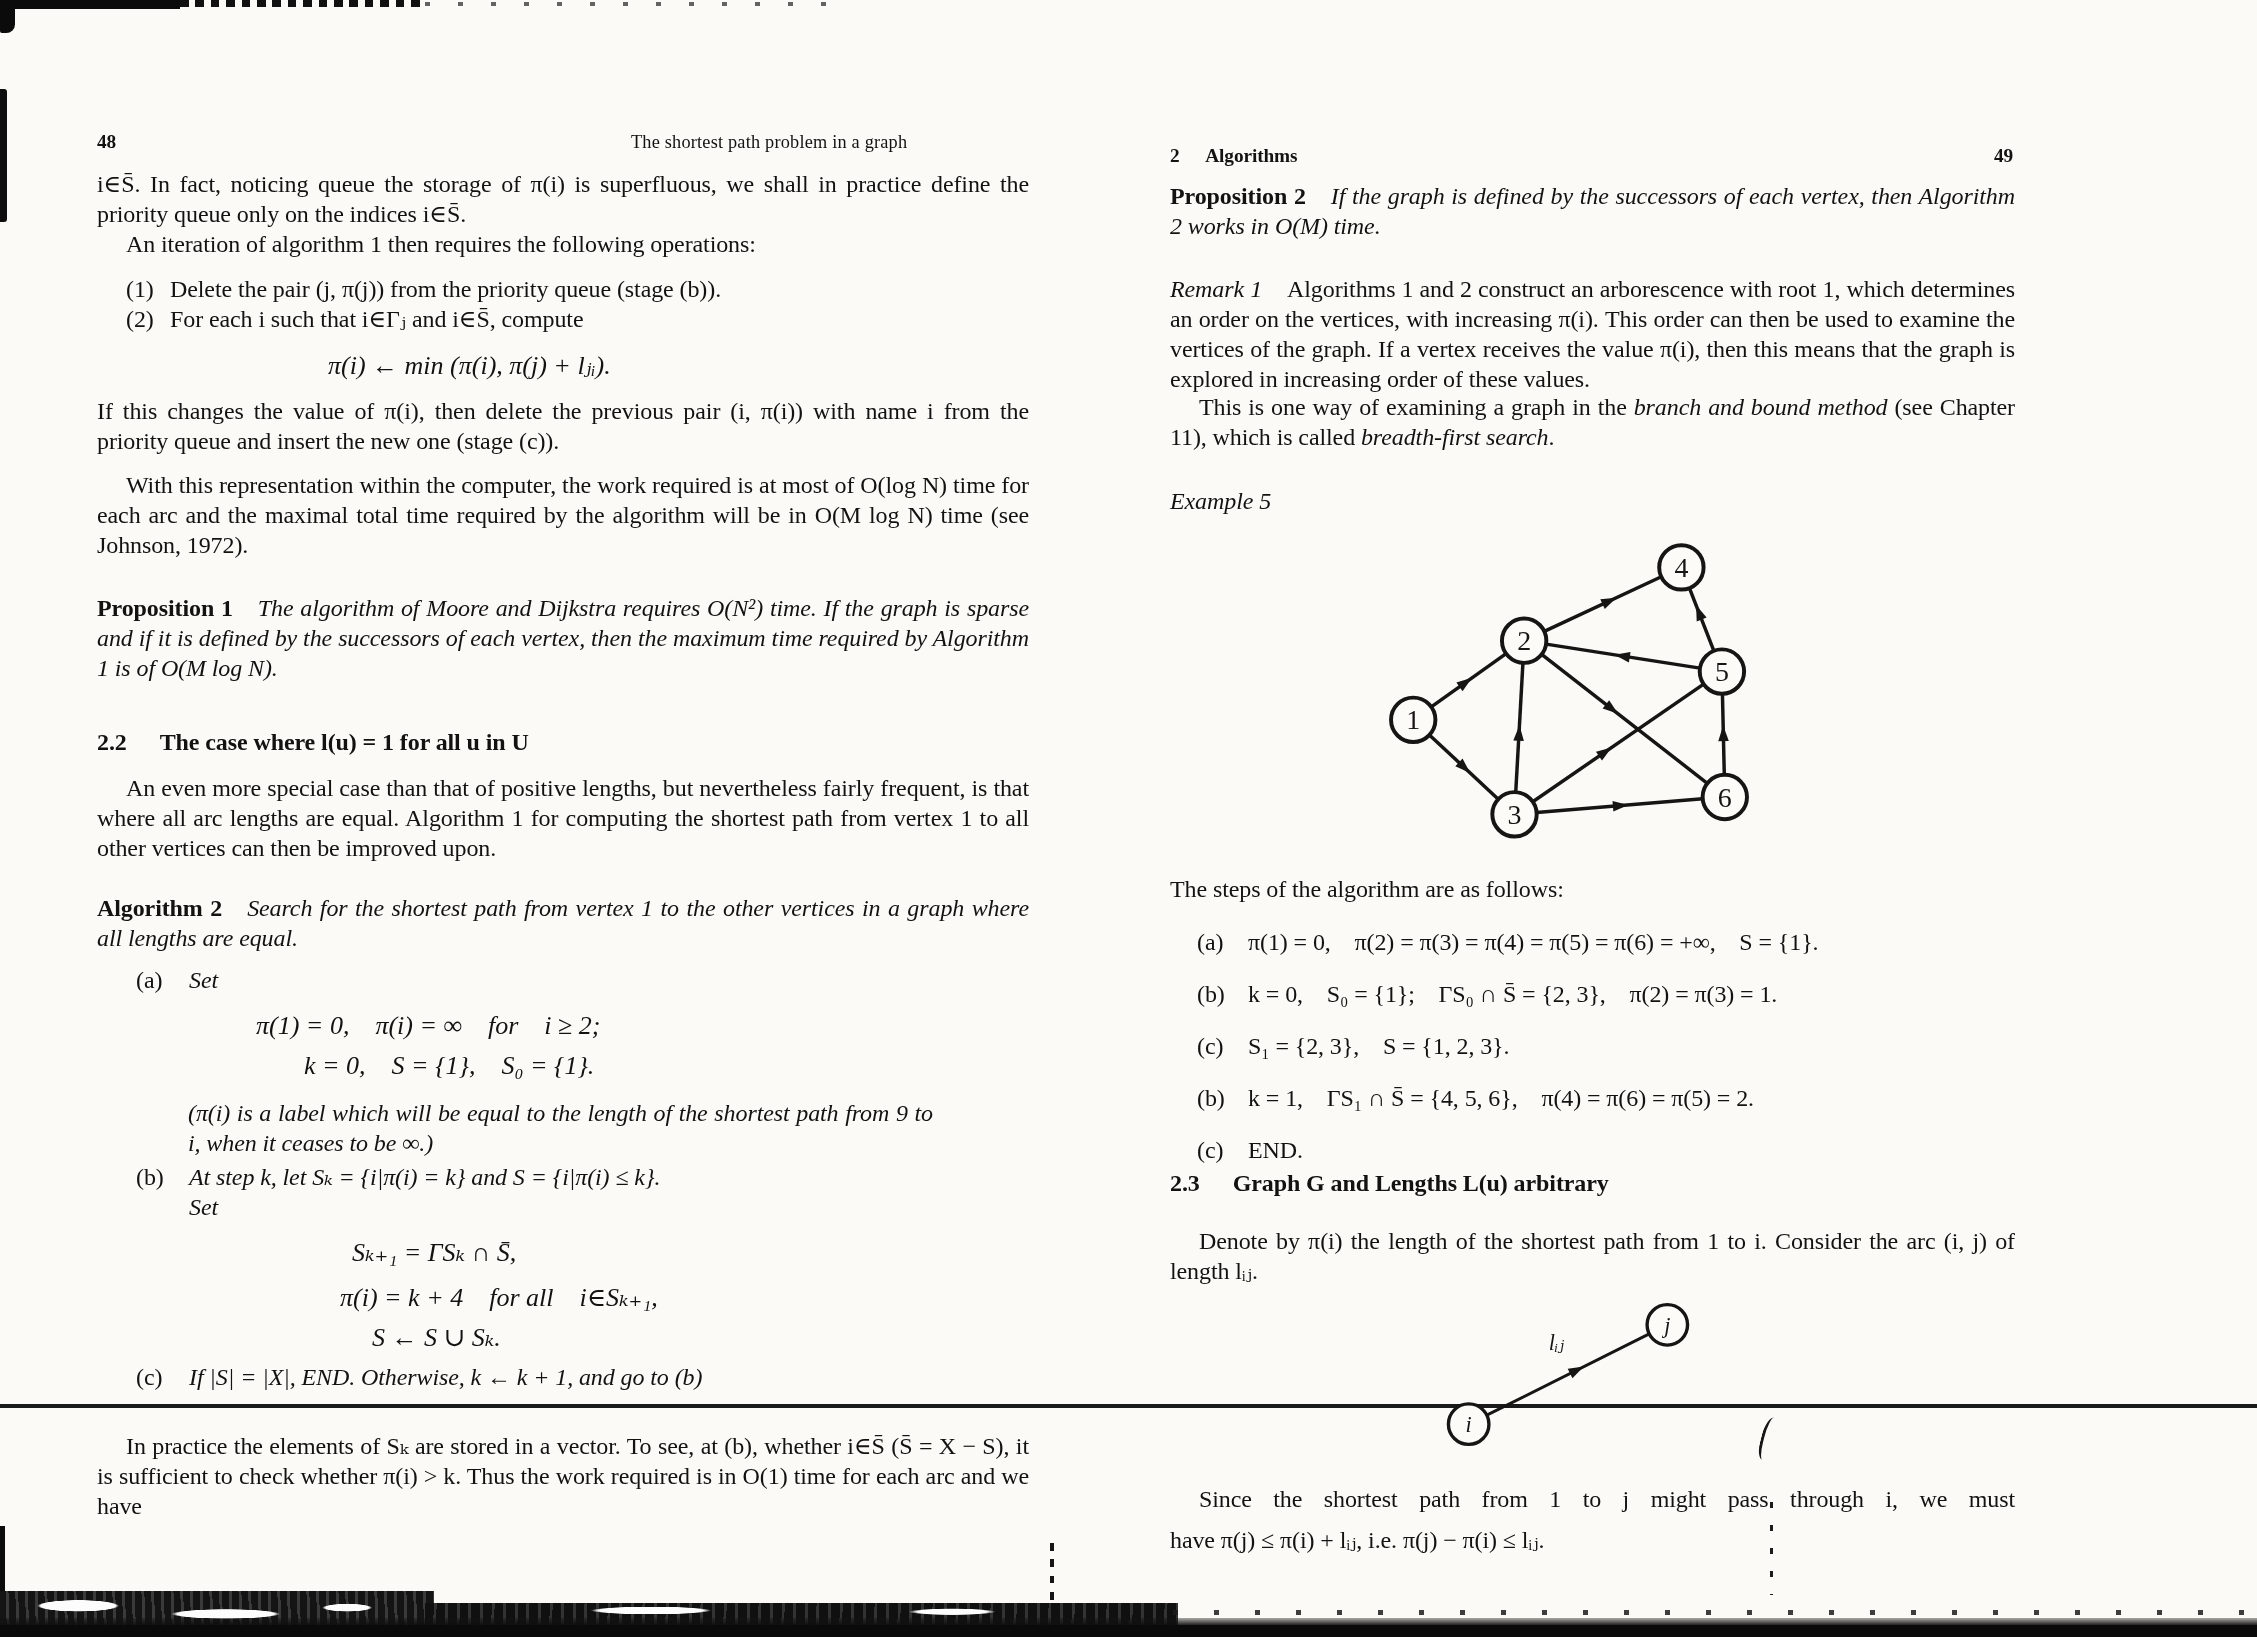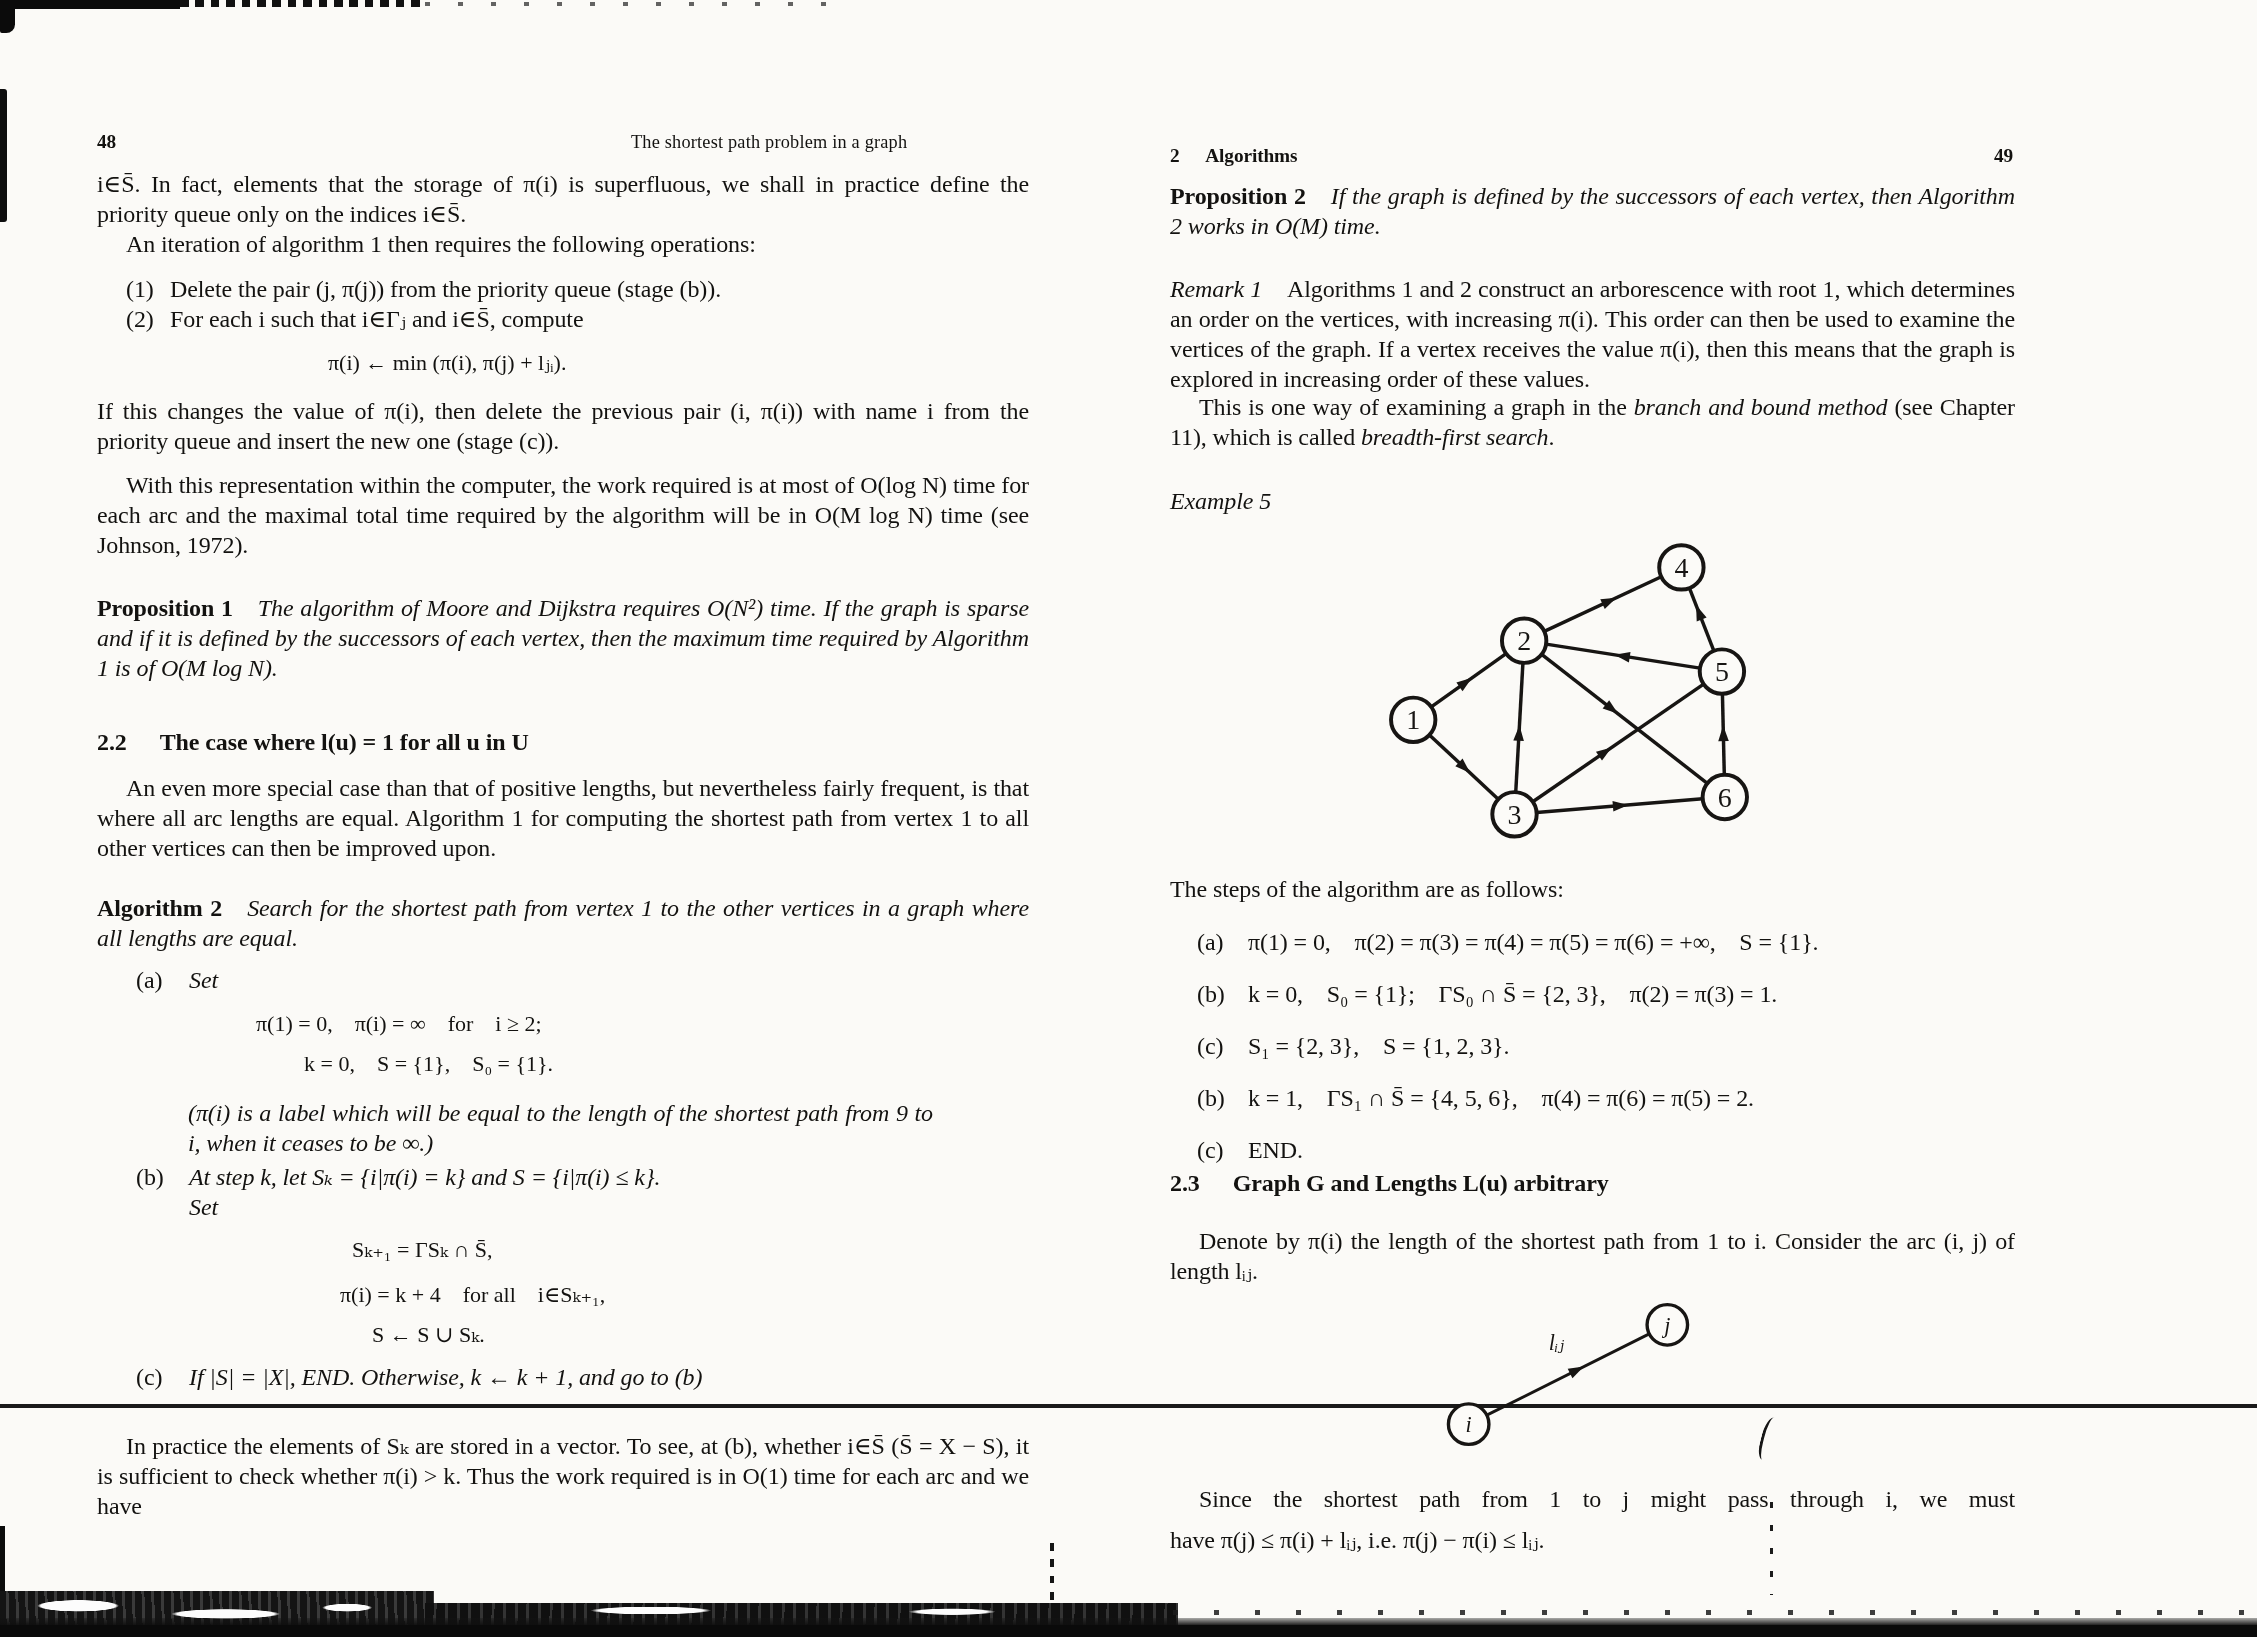--- a/index.html
+++ b/index.html
@@ -23,21 +23,21 @@
   .gap2{margin-right:33px;text-align:right;}
   .hdr{font-size:19.3px;}
   .rt{position:absolute;left:534px;top:0;font-size:18.3px;font-weight:normal;letter-spacing:0.2px;}
   .pn49{position:absolute;left:824px;top:0;}
   .row .num{position:absolute;left:29px;}
   .row .txt{display:block;margin-left:73px;}
   .rowb .num2{position:absolute;left:39px;font-style:normal;}
   .rowb .txt2{display:block;margin-left:92px;}
   .rowS .numS{position:absolute;left:27px;}
   .rowS .txtS{display:block;margin-left:78px;}
-  .fml{position:absolute;font-size:22px;margin:0;white-space:nowrap;}
+  .fml{position:absolute;font-size:26px;font-style:italic;margin:0;white-space:nowrap;}
   .figsvg{position:absolute;}
   .nlabel{font-family:"Liberation Serif","DejaVu Serif",serif;font-size:29px;text-anchor:middle;fill:#171513;}
   .nlabel-sm{font-family:"Liberation Serif","DejaVu Serif",serif;font-size:23px;font-style:italic;text-anchor:middle;fill:#171513;}
   .elabel{font-family:"Liberation Serif","DejaVu Serif",serif;font-size:23px;font-style:italic;text-anchor:middle;fill:#171513;}
   .art{position:absolute;}
 </style>
 </head>
 <body>
 
 <div class="art" style="left:0;top:0;width:180px;height:8.7px;background:#0b0b0b;"></div>
@@ -54,21 +54,21 @@
 <div class="art" style="left:425px;top:1603px;width:753px;height:25px;background:radial-gradient(ellipse 116px 7.7px at 30% 30%, #fcfcfc 45%, transparent 52%),radial-gradient(ellipse 87px 6.8px at 70% 35%, #fcfcfc 40%, transparent 50%),repeating-linear-gradient(91deg,#101010 0 8.7px,#333 8.7px 11.6px);"></div>
 <div class="art" style="left:1173px;top:1610px;width:1081px;height:4.8px;background:repeating-linear-gradient(90deg,#1c1c1c 0 4.8px,transparent 4.8px 41px);opacity:.85;"></div>
 <div class="art" style="left:0;top:1618px;width:2257px;height:7.7px;background:linear-gradient(to bottom, rgba(20,20,20,.35), #0f0f0f);"></div>
 <div class="art" style="left:0;top:1625px;width:2257px;height:12.6px;background:#0a0a0a;"></div>
 
 <div class="blk L hdr" style="top:127px">
   <span class="bd">48</span>
   <span class="rt">The shortest path problem in a graph</span>
 </div>
 
-<p class="blk L j" style="top:169px">i∈S̄. In fact, elements that the storage of π(i) is superfluous, we shall in practice define the priority queue only on the indices i∈S̄.</p>
+<p class="blk L j" style="top:169px">i∈S̄. In fact, noticing queue the storage of π(i) is superfluous, we shall in practice define the priority queue only on the indices i∈S̄.</p>
 <p class="blk L ind" style="top:229px">An iteration of algorithm 1 then requires the following operations:</p>
 
 <div class="blk L row" style="top:274px">
   <span class="num">(1)</span>
   <span class="txt">Delete the pair (j, π(j)) from the priority queue (stage (b)).</span>
 </div>
 <div class="blk L row" style="top:304px">
   <span class="num">(2)</span>
   <span class="txt">For each i such that i∈Γⱼ and i∈S̄, compute</span>
 </div>

